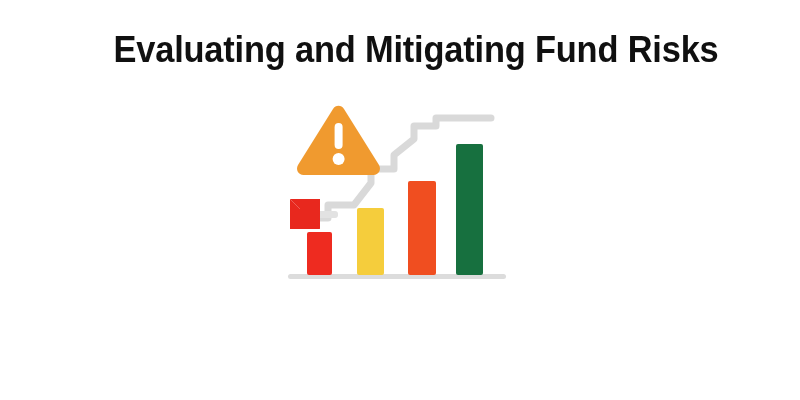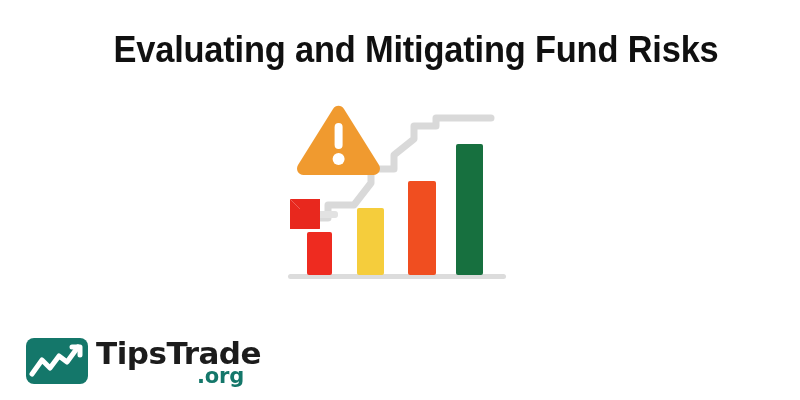--- a/index.html
+++ b/index.html
@@ -134,27 +134,14 @@
       <g>
         <rect x="31" y="137" width="25" height="43" rx="2" fill="#ee2b20"></rect>
         <rect x="81" y="113" width="27" height="67" rx="2" fill="#f5cd3c"></rect>
         <rect x="132" y="86" width="28" height="94" rx="2" fill="#f04e20"></rect>
         <rect x="180" y="49" width="27" height="131" rx="2" fill="#17703f"></rect>
       </g>
 
     </svg>
   </div>
 
-  <div id="logo">
-    <div id="logo-mark">
-      <svg width="62" height="46" viewBox="0 0 62 46" xmlns="http://www.w3.org/2000/svg">
-        <rect x="0" y="0" width="62" height="46" rx="8" fill="#14776a"></rect>
-        <polyline points="6,36 16,22 24,30 33,18 41,24 52,9" fill="none" stroke="#ffffff" stroke-width="5" stroke-linejoin="round" stroke-linecap="round"></polyline>
-        <polyline points="46,9 54,9 54,17" fill="none" stroke="#ffffff" stroke-width="5" stroke-linejoin="round" stroke-linecap="round"></polyline>
-      </svg>
-    </div>
-    <div id="logo-text-wrap">
-      <div id="logo-wordmark">TipsTrade</div>
-      <div id="logo-tld">.org</div>
-    </div>
-  </div>
 
 </div>
 
 </body></html>

